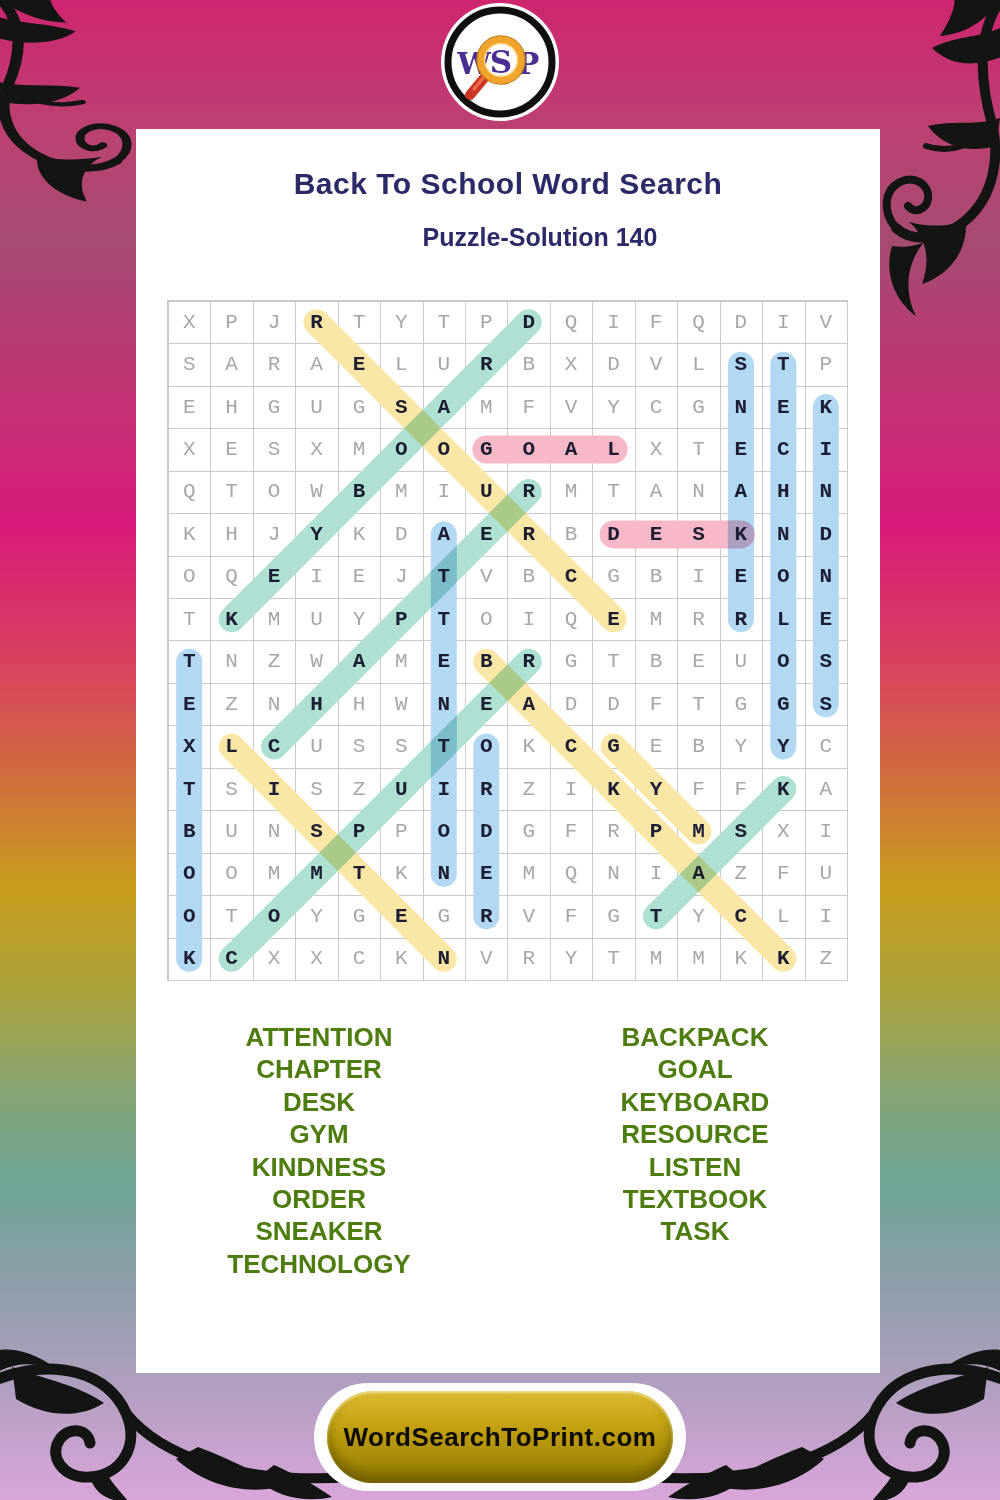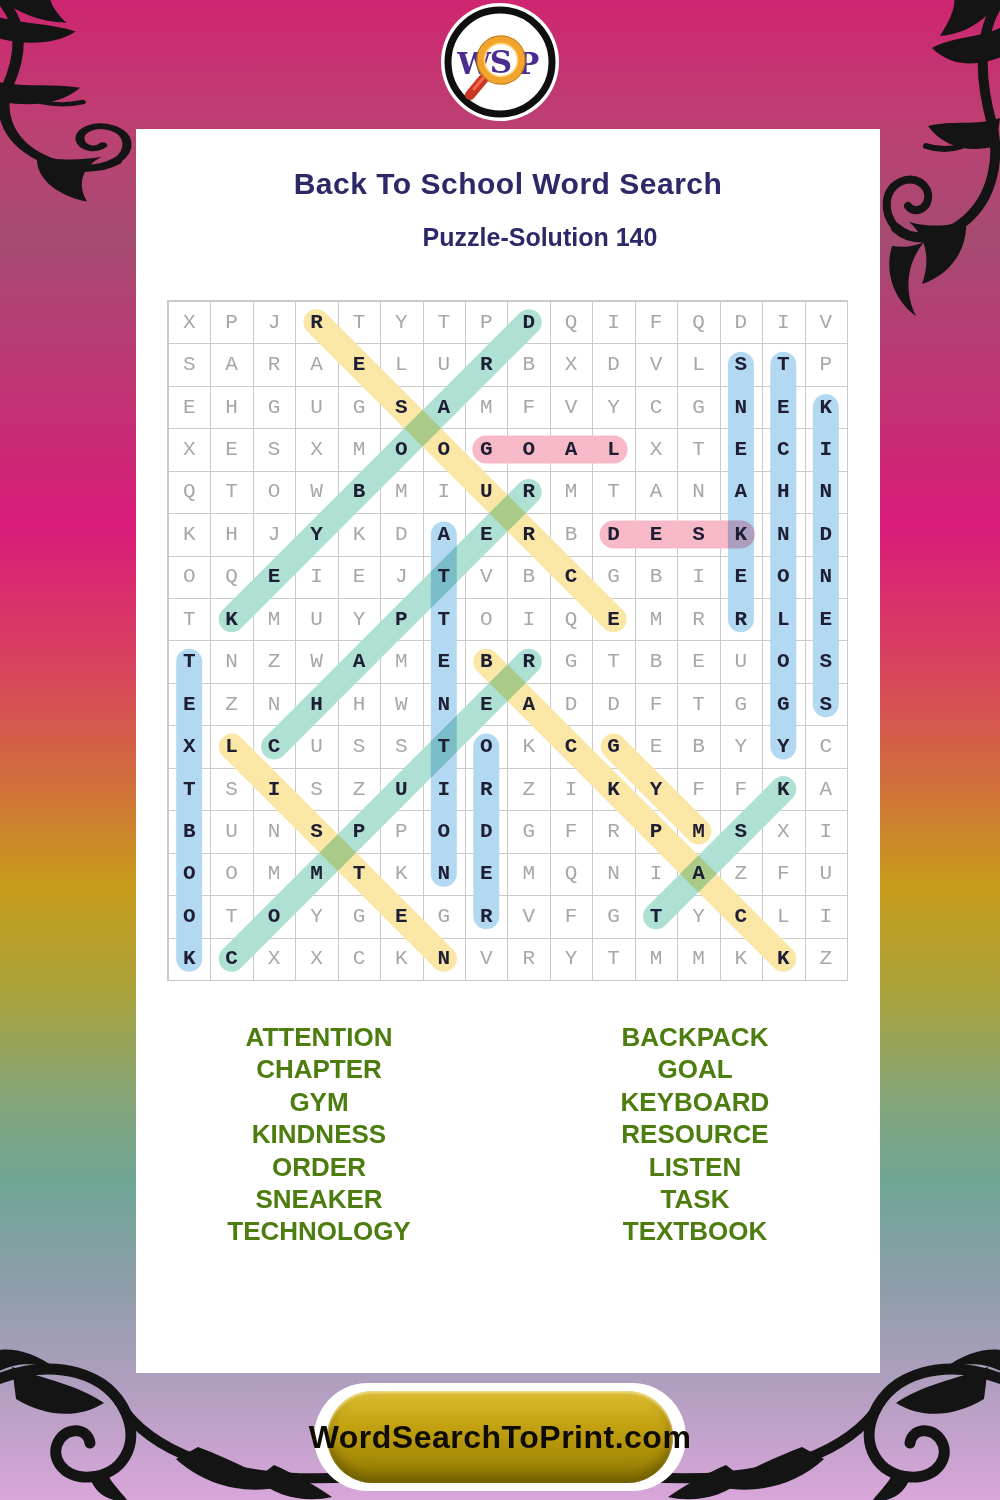--- a/index.html
+++ b/index.html
@@ -43,21 +43,21 @@
     font-size:26px;line-height:32.4px;color:#4d7c0f;}
   .words-left{left:0;width:366px;}
   .words-right{left:374px;width:370px;}
 
   .btn-outer{position:absolute;left:314px;top:1383px;width:372px;height:108px;
     background:#ffffff;border-radius:54px;}
   .btn-gold{position:absolute;left:13px;top:8px;width:346px;height:92px;border-radius:46px;
     background:linear-gradient(180deg,#dcbc32 0%,#c5a312 35%,#ab8d08 70%,#8a7503 100%);
     box-shadow:inset 0 2px 3px #f3e08e, inset 0 -7px 12px #6f5e02;
     display:flex;align-items:center;justify-content:center;}
-  .btn-gold span{font-weight:bold;font-size:32px;color:#0d0b02;letter-spacing:0.5px;text-align:right;}
+  .btn-gold span{font-weight:bold;font-size:26px;color:#0d0b02;letter-spacing:0.5px;text-align:right;}
 </style>
 </head>
 <body>
 
 <svg class="flourish fl-tr" width="150" height="340" viewBox="0 0 150 340">
   <g stroke="#141414" fill="none" stroke-linecap="round">
     <path d="M148,2 C120,40 128,92 138,128 C146,160 140,200 112,224 C90,243 60,248 42,232" stroke-width="10"></path>
     <path d="M42,232 C28,216 30,194 46,186 C60,179 76,188 74,203 C72,214 60,218 54,210" stroke-width="8"></path>
     <path d="M138,128 C120,150 96,158 72,150" stroke-width="6"></path>
   </g>
@@ -403,34 +403,35 @@
         <span>M</span>
         <span>K</span>
         <span class="hit">K</span>
         <span>Z</span>
       </div>
   </div>
 
   <div class="words words-left">
     <div>ATTENTION</div>
     <div>CHAPTER</div>
+    <div>DESK</div>
     <div>GYM</div>
     <div>KINDNESS</div>
     <div>ORDER</div>
     <div>SNEAKER</div>
     <div>TECHNOLOGY</div>
   </div>
   <div class="words words-right">
     <div>BACKPACK</div>
     <div>GOAL</div>
     <div>KEYBOARD</div>
     <div>RESOURCE</div>
     <div>LISTEN</div>
+    <div>TEXTBOOK</div>
     <div>TASK</div>
-    <div>TEXTBOOK</div>
   </div>
 </div>
 
 <div class="btn-outer">
   <div class="btn-gold">
     <span>WordSearchToPrint.com</span>
   </div>
 </div>
 
 </body></html>

